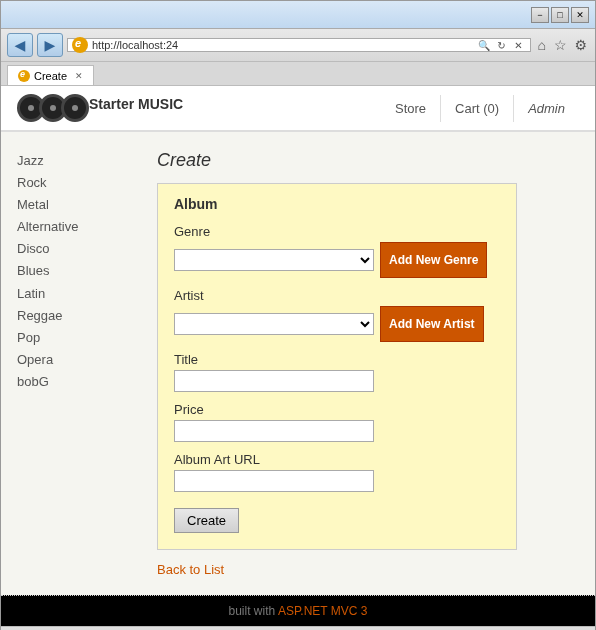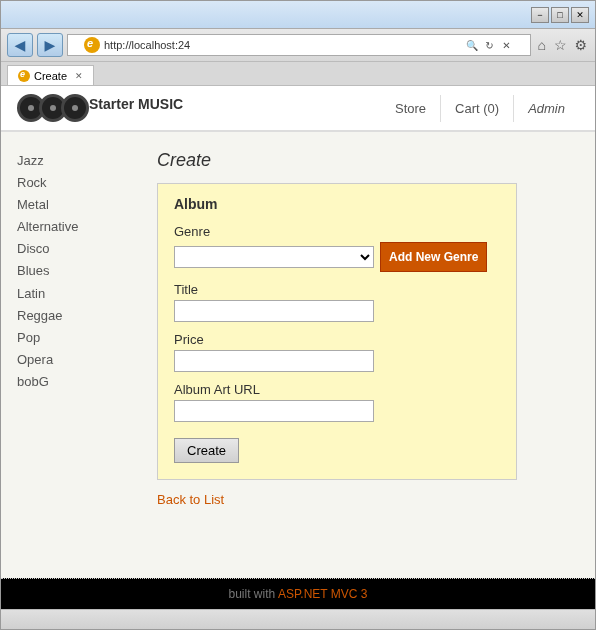--- a/index.html
+++ b/index.html
@@ -66,22 +66,22 @@
       cursor: pointer;
       font-size: 14px;
       color: #336699;
     }
     .address-bar {
       flex: 1;
       display: flex;
       align-items: center;
       background: white;
       border: 1px solid #aaa;
-      height: 22px;
-      padding: 0 16px;
+      height: 14px;
+      padding: 0 4px;
       gap: 4px;
     }
     .address-ie-icon {
       width: 16px;
       height: 16px;
       background: #e8a000;
       border-radius: 50%;
       flex-shrink: 0;
       position: relative;
       overflow: hidden;
@@ -308,21 +308,21 @@
       padding: 1px 4px;
     }
     .btn-add {
       background: #cc5500;
       color: white;
       border: 1px solid #aa3300;
       padding: 2px 8px;
       font-size: 12px;
       font-weight: bold;
       cursor: pointer;
-      height: 30px;
+      height: 36px;
       white-space: nowrap;
     }
     .btn-create {
       background: linear-gradient(to bottom, #e8e8e8, #d0d0d0);
       border: 1px solid #999;
       padding: 4px 12px;
       font-size: 13px;
       cursor: pointer;
       margin-top: 6px;
     }
@@ -440,20 +440,27 @@
           
           <div class="form-group">
             <label class="form-label">Genre</label>
             <div class="form-row">
               <select class="form-select"></select>
               <button class="btn-add">Add New Genre</button>
             </div>
           </div>
 
           
+          <div class="form-group">
+            <label class="form-label">Artist</label>
+            <div class="form-row">
+              <select class="form-select"></select>
+              <button class="btn-add">Add New Artist</button>
+            </div>
+          </div>
 
           
           <div class="form-group">
             <label class="form-label">Title</label>
             <input type="text" class="form-input" style="">
           </div>
 
           
           <div class="form-group">
             <label class="form-label">Price</label>

